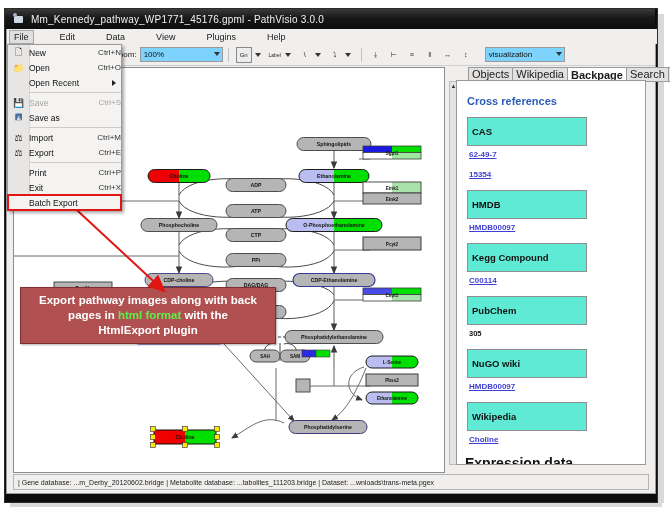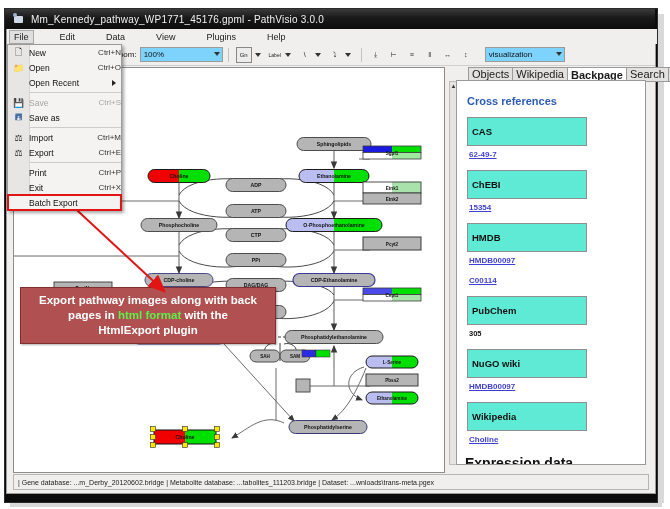--- a/index.html
+++ b/index.html
@@ -432,26 +432,26 @@
         <div class="stab sel">Backpage</div>
         <div class="stab">Search</div>
         <div class="stab">Legend</div>
       </div>
       <div class="side-body">
         <div class="xref-title">Cross references</div>
 
         <div class="xref-box">CAS</div>
         <div class="xref-val"><a href="#">62-49-7</a></div>
 
-        <div class="xref-box">ChEBI</div>
         <div class="xref-val"><a href="#">15354</a></div>
 
         <div class="xref-box">HMDB</div>
         <div class="xref-val"><a href="#">HMDB00097</a></div>
 
+        <div class="xref-box">Kegg Compound</div>
         <div class="xref-val"><a href="#">C00114</a></div>
 
         <div class="xref-box">PubChem</div>
         <div class="xref-val plain">305</div>
 
         <div class="xref-box">NuGO wiki</div>
         <div class="xref-val"><a href="#">HMDB00097</a></div>
 
         <div class="xref-box">Wikipedia</div>
         <div class="xref-val"><a href="#">Choline</a></div>

